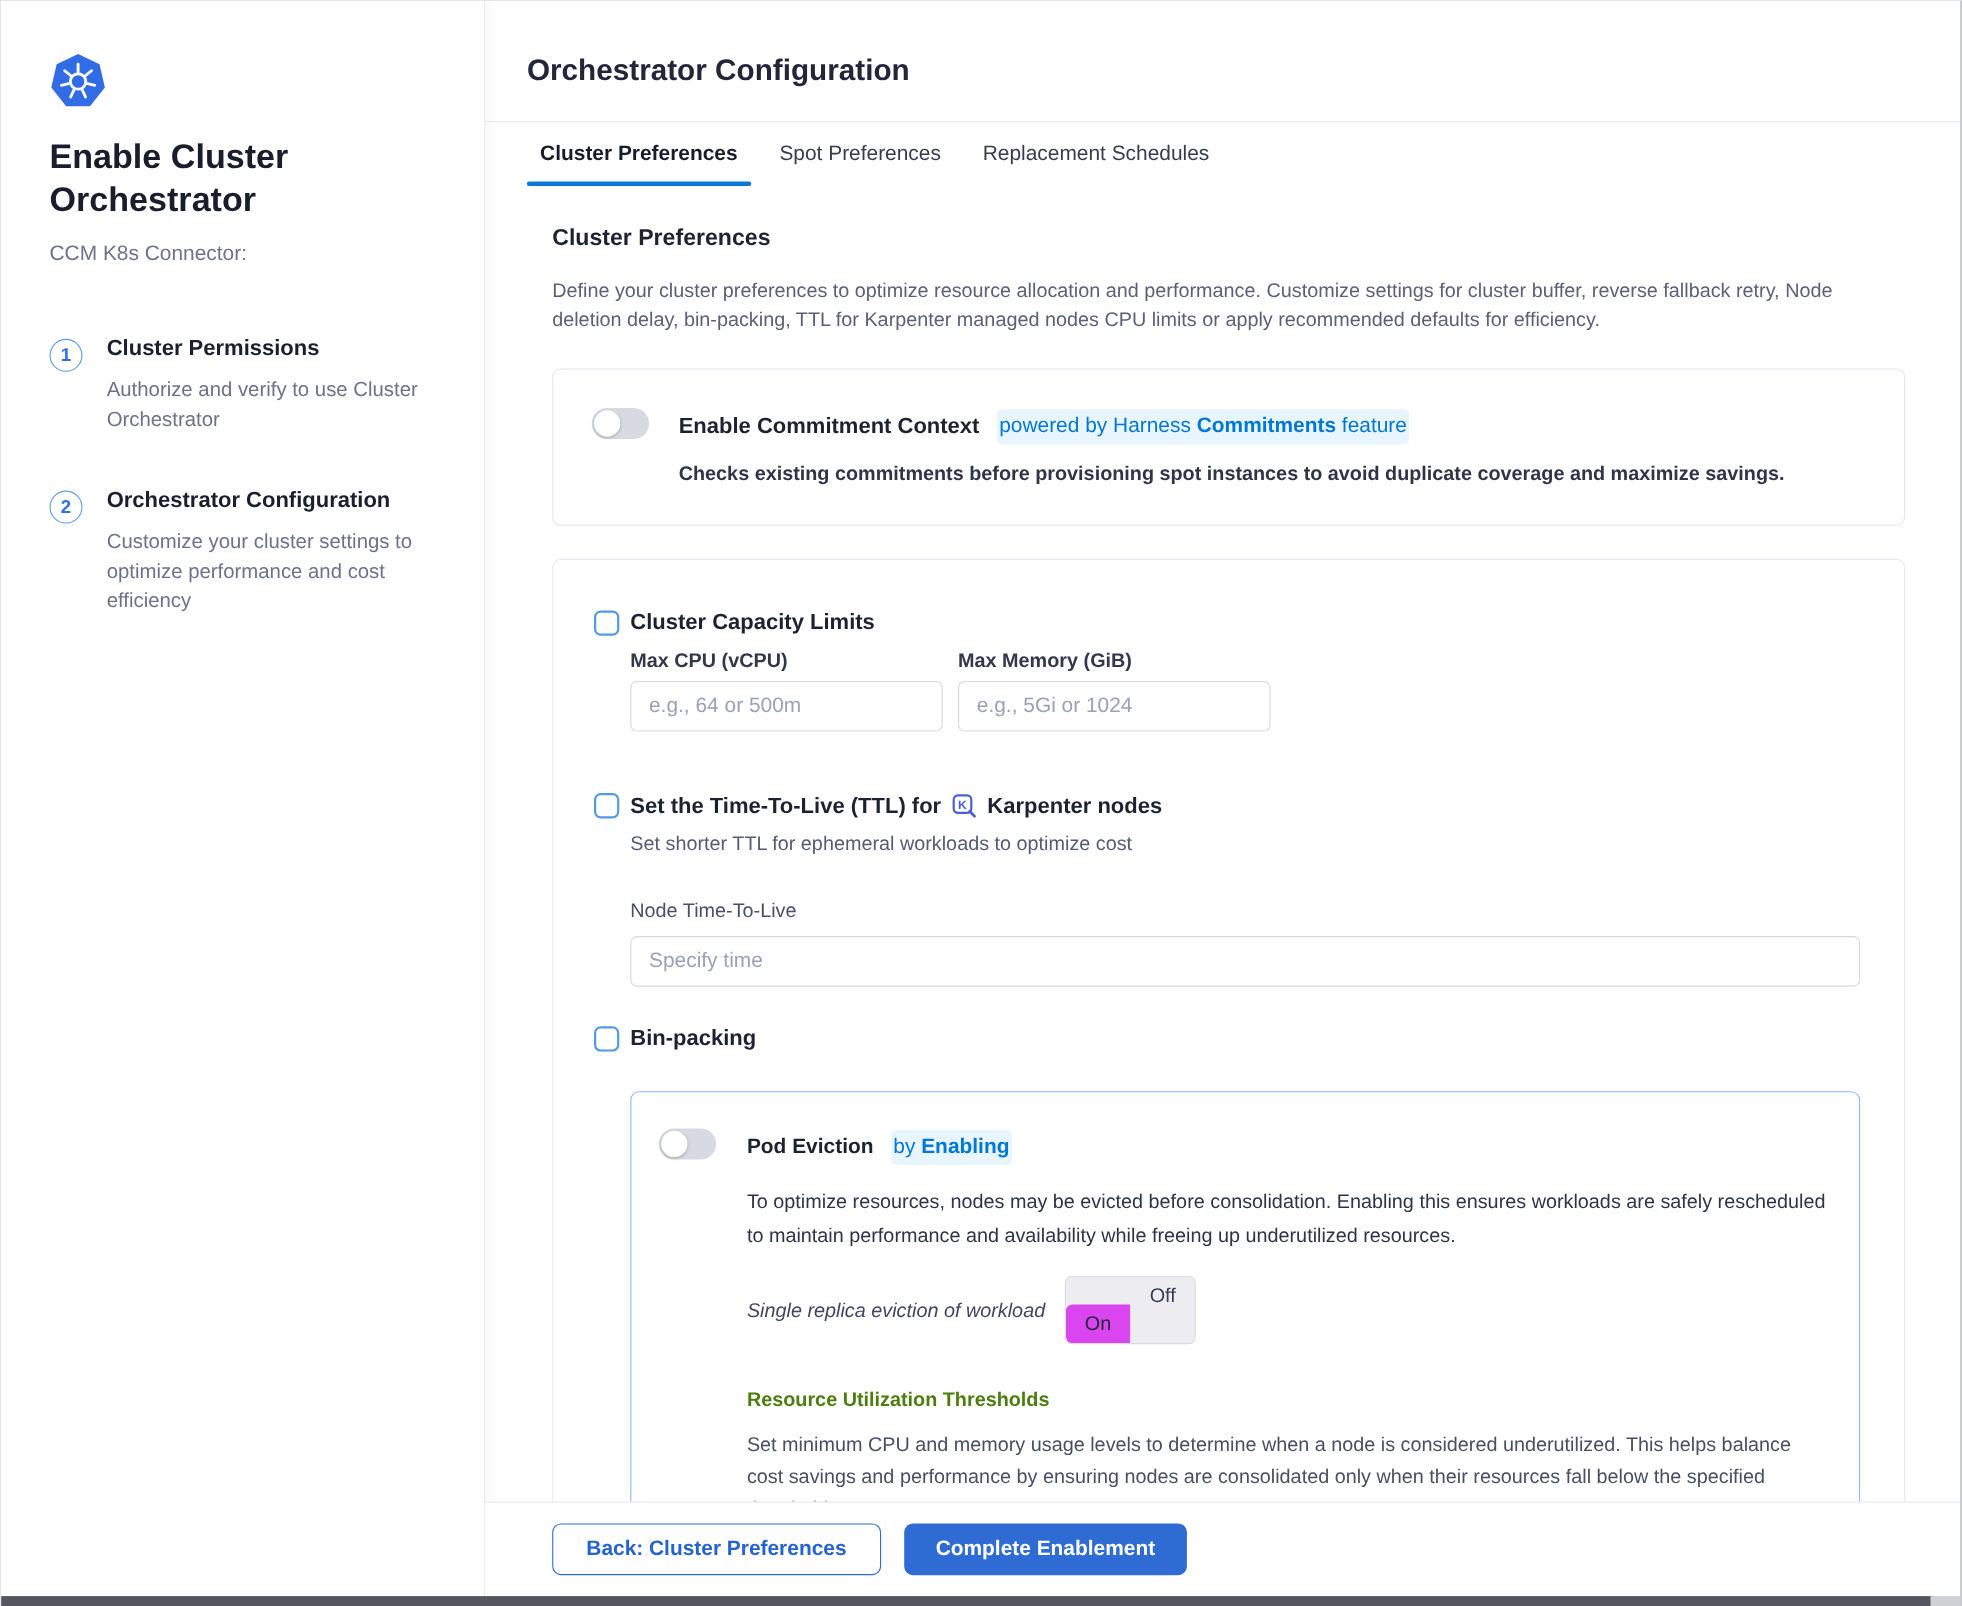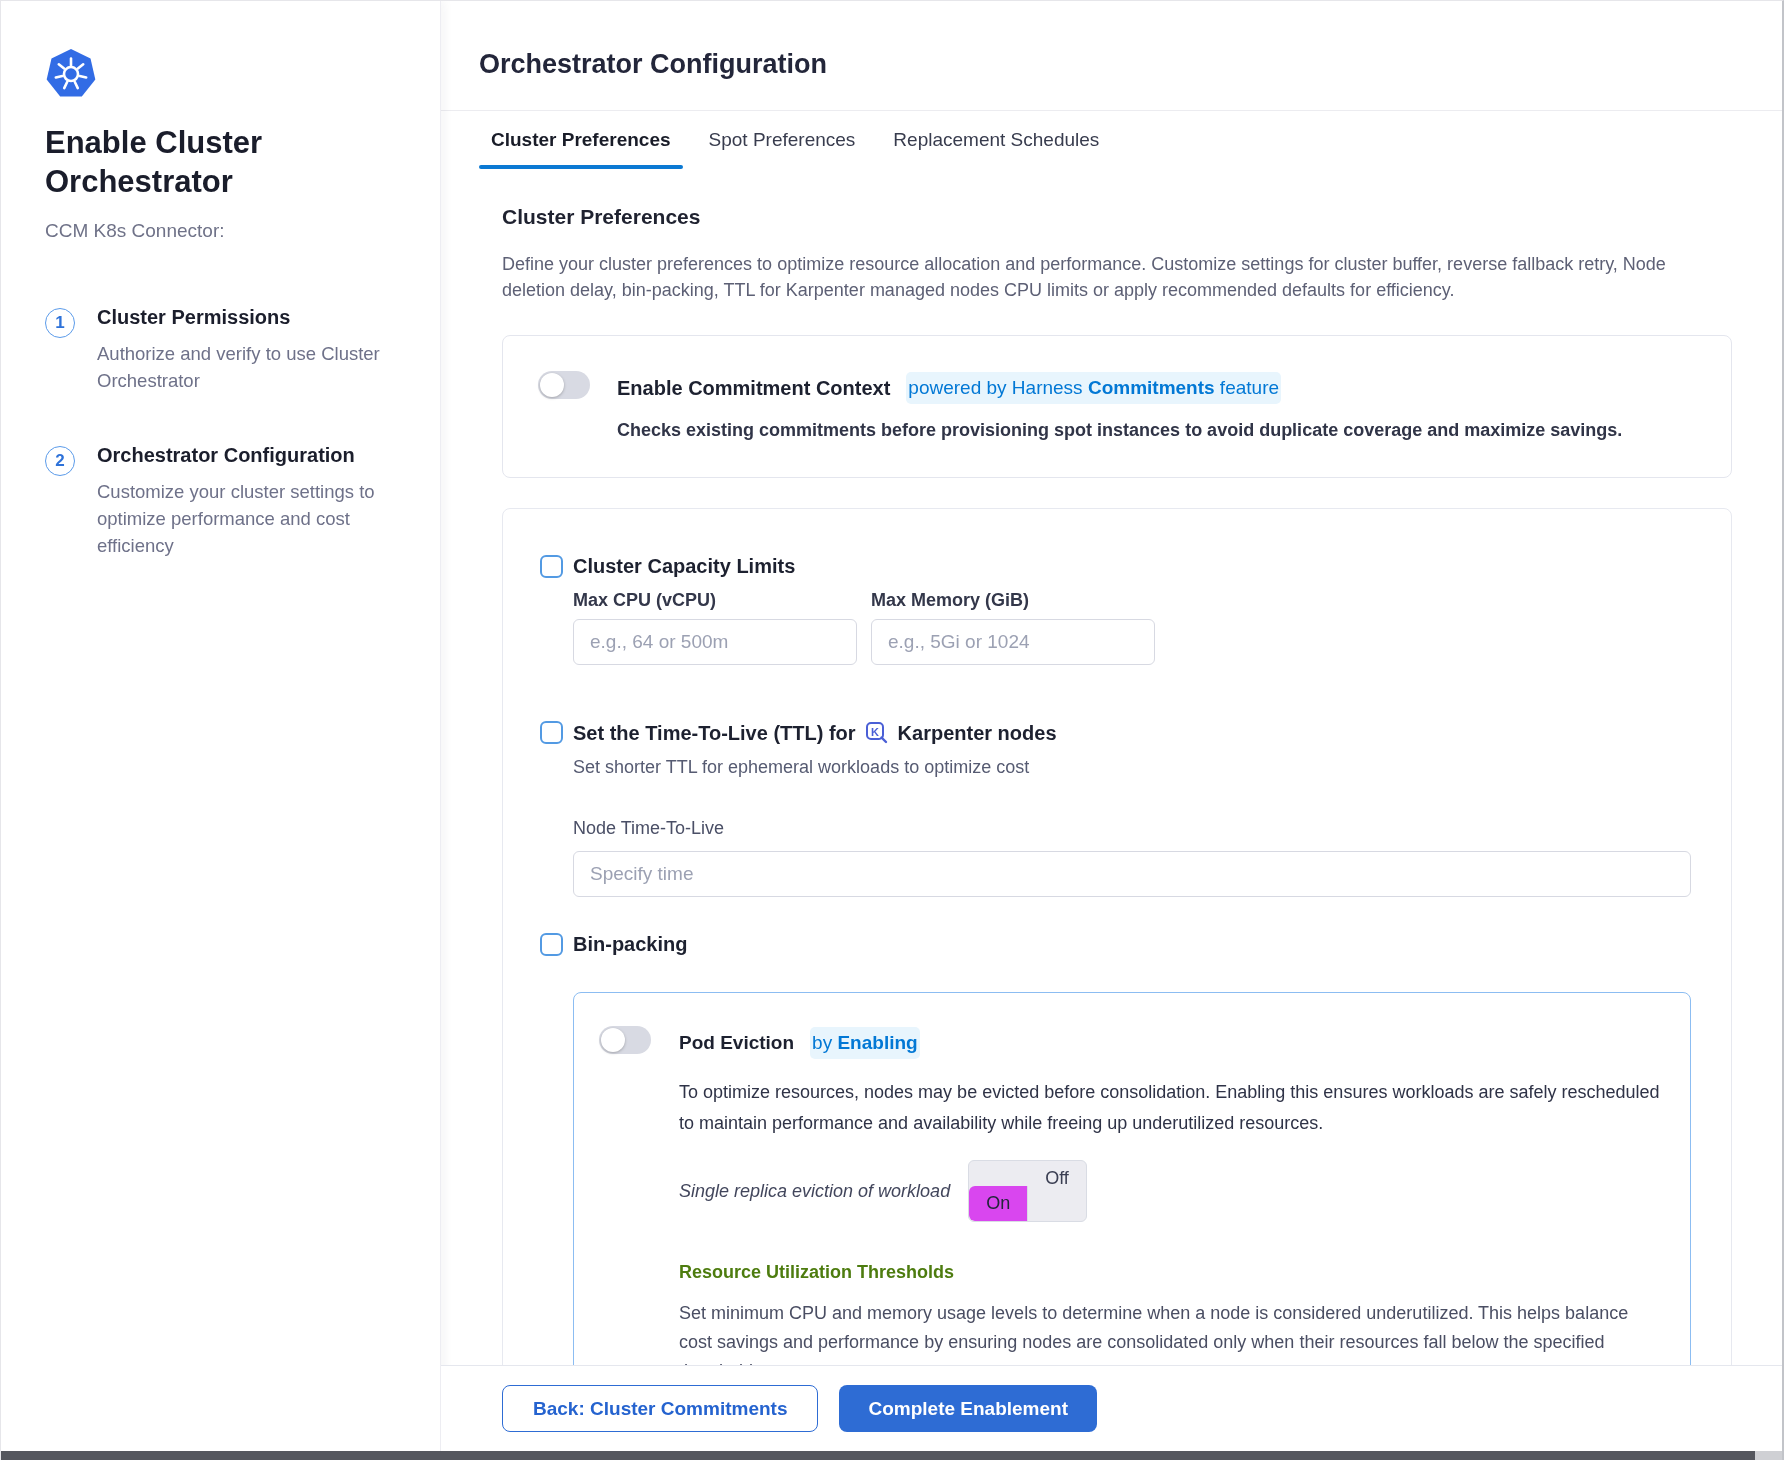--- a/index.html
+++ b/index.html
@@ -250,20 +250,20 @@
                 </div>
               </div>
             </div>
           </div>
         </div>
 
       </div>
     </div>
 
     <div class="footer">
-      <button class="btn btn-outline">Back: Cluster Commitments</button>
+      <button class="btn btn-outline">Back: Cluster Preferences</button>
       <button class="btn btn-primary">Complete Enablement</button>
     </div>
   </main>
 
   <div class="bottom-bar"></div>
   <div class="bottom-corner"></div>
 </div>
 
 </body></html>

